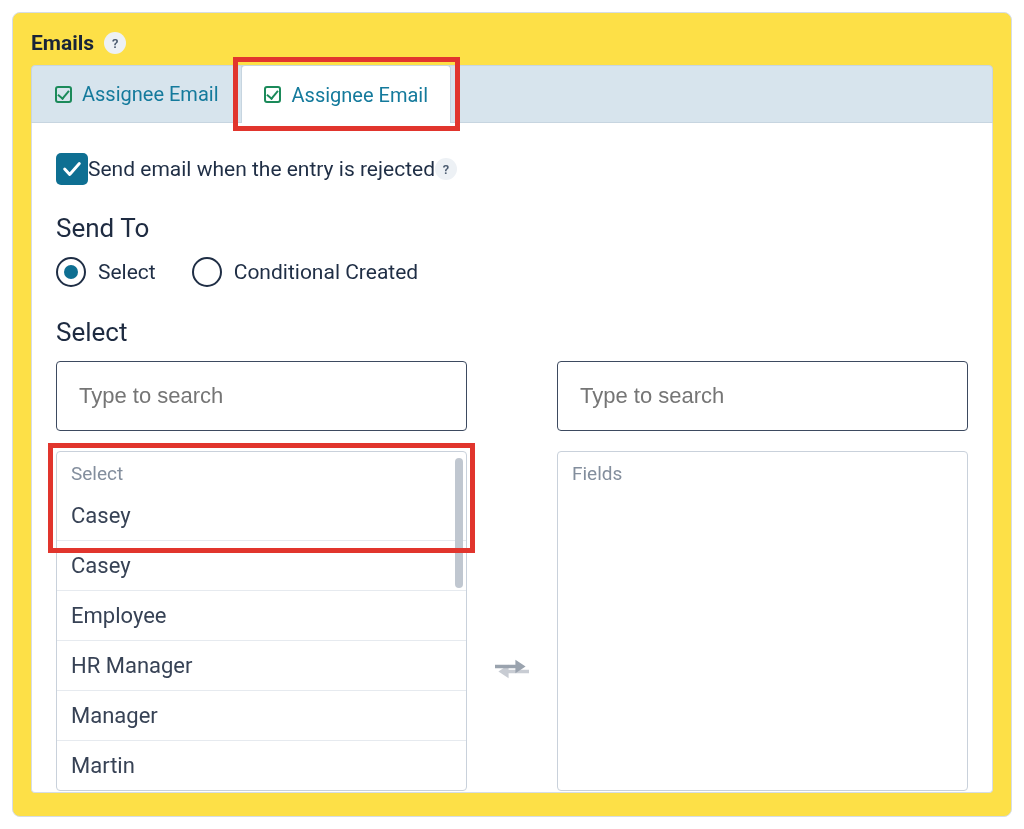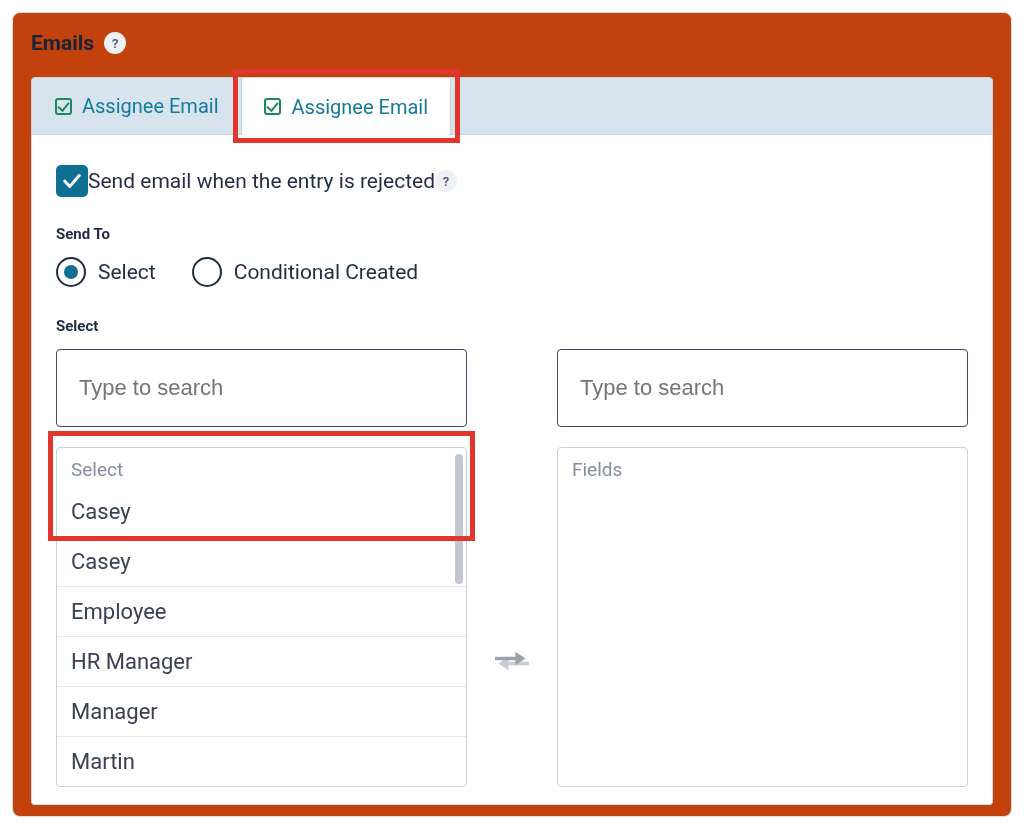--- a/index.html
+++ b/index.html
@@ -14,21 +14,21 @@
       width: 1024px;
       height: 829px;
       overflow: hidden;
     }
     .outer {
       border: 1px solid #d6dde4;
       border-radius: 8px;
       margin: 12px;
       width: 1000px;
       height: 805px;
-      background: #c2410c;
+      background: #fde047;
     }
     .header-row {
       display: flex;
       align-items: center;
       gap: 10px;
       padding: 18px 18px 10px 18px;
     }
     .header-title {
       font-size: 21px;
       font-weight: 700;
@@ -52,21 +52,20 @@
       position: relative;
     }
     .tabs-bar {
       background: #d7e4ed;
       border: 1px solid #c7d5e0;
       border-radius: 4px 4px 0 0;
       display: flex;
       align-items: stretch;
       height: 58px;
       position: relative;
-      margin-top: 12px;
     }
     .tab {
       display: inline-flex;
       align-items: center;
       gap: 10px;
       padding: 0 22px;
       cursor: pointer;
       font-size: 20px;
       color: #147a9c;
       border-right: 1px solid #c7d5e0;
@@ -147,22 +146,22 @@
     }
     .big-check svg {
       width: 22px;
       height: 22px;
     }
     .send-label {
       font-size: 21px;
       color: #1f2e45;
     }
     .section-title {
-      font-size: 15px;
-      font-weight: 700;
+      font-size: 26px;
+      font-weight: 400;
       color: #1e2b41;
       margin-bottom: 14px;
     }
     .radio-row {
       display: flex;
       align-items: center;
       gap: 36px;
       margin-bottom: 30px;
     }
     .radio-opt {
@@ -198,21 +197,21 @@
       position: relative;
     }
     .col {
       flex: 1;
       display: flex;
       flex-direction: column;
       gap: 20px;
     }
     .search-input {
       width: 100%;
-      height: 78px;
+      height: 70px;
       border: 1.5px solid #3d4a60;
       border-radius: 4px;
       font-size: 22px;
       color: #5a6678;
       padding: 0 22px;
       outline: none;
     }
     .list-box {
       border: 1px solid #c9d1db;
       border-radius: 4px;

